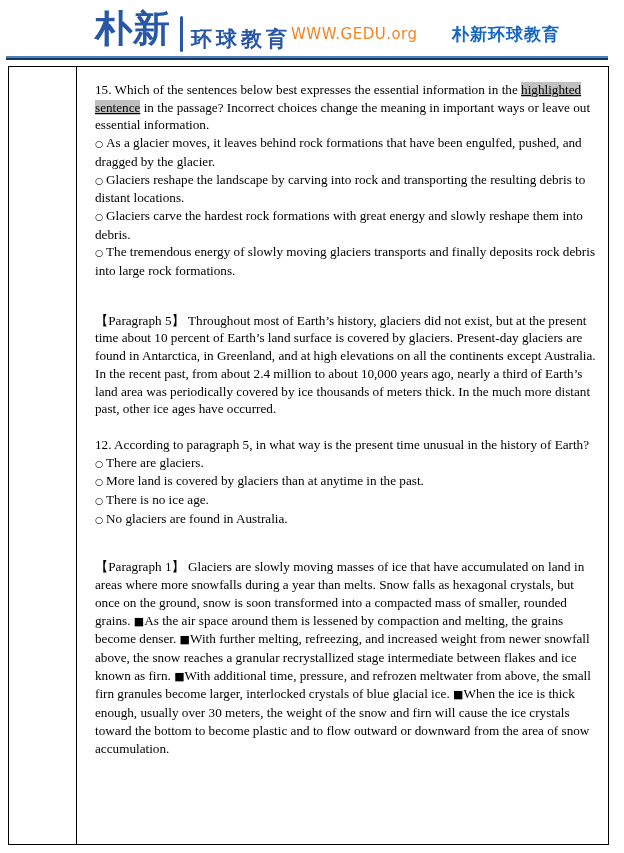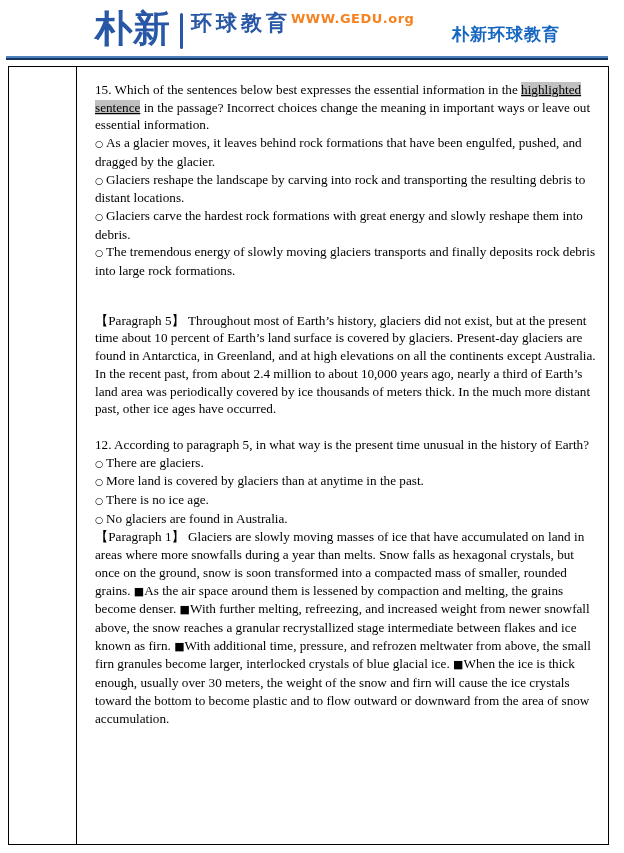--- a/index.html
+++ b/index.html
@@ -5,34 +5,34 @@
   * { margin: 0; padding: 0; box-sizing: border-box; }
   html, body { background: #ffffff; }
   body {
     width: 624px; height: 853px;
     position: relative; overflow: hidden;
     font-family: "Liberation Serif", "DejaVu Serif", "DejaVu Sans", serif;
     color: #000;
   }
   
   .header { position: relative; height: 56px; }
-  .logo { position: absolute; left: 95px; top: 6px; display: flex; align-items: flex-start; }
+  .logo { position: absolute; left: 95px; top: 6px; display: flex; align-items: flex-end; }
   .logo-cn {
     font-family: "DejaVu Sans", sans-serif; font-weight: bold;
     color: #2857a6; font-size: 37px; line-height: 46px; letter-spacing: 1px;
   }
   .logo-bar { width: 3px; height: 36px; background: #2857a6; margin: 7px 8px 0 9px; border-radius: 2px; }
   .logo-col { display: flex; padding-top: 5px; }
   .logo-sub {
     font-family: "DejaVu Sans", sans-serif; font-weight: bold;
     color: #2857a6; font-size: 21px; line-height: 25px; letter-spacing: 4px;
   }
   .logo-url {
-    font-family: "DejaVu Sans", sans-serif; font-weight: bold;
-    color: #f5821f; font-size: 13px; line-height: 15px; letter-spacing: 0.5px;
+    font-family: "DejaVu Sans", sans-serif; font-weight: normal;
+    color: #f5821f; font-size: 15px; line-height: 15px; letter-spacing: 0.5px;
   }
   .header-right {
     position: absolute; right: 64px; bottom: 10px;
     font-family: "DejaVu Sans", sans-serif; font-weight: bold;
     color: #1667c1; font-size: 17px; letter-spacing: 1px;
   }
   .rule { margin-left: 6px; width: 602px; height: 4px; background: #4f81bd; border-bottom: 2px solid #17365d; }
   
   .doc {
     position: absolute; left: 8px; top: 66px;
@@ -44,21 +44,21 @@
   p { margin: 0; }
   .circ {
     font-family: "DejaVu Sans", sans-serif;
     font-size: 9.5px; display: inline-block; width: 11px;
   }
   .sq { font-family: "DejaVu Sans", sans-serif; font-size: 11px; }
   .hl { background: #c0c0c0; text-decoration: underline; }
   .mt-q11 { margin-top: 13px; }
   .mt-p5  { margin-top: 32px; }
   .mt-q12 { margin-top: 18px; }
-  .mt-p1  { }
+  .mt-p1  { margin-top: 30px; }
   .plabel { font-family: "Liberation Serif", "DejaVu Serif", "DejaVu Sans", serif; }
 </style>
 </head>
 <body>
 
 <div class="header">
   <div class="logo">
     <span class="logo-cn">朴新</span>
     <span class="logo-bar"></span>
     <span class="logo-col">

